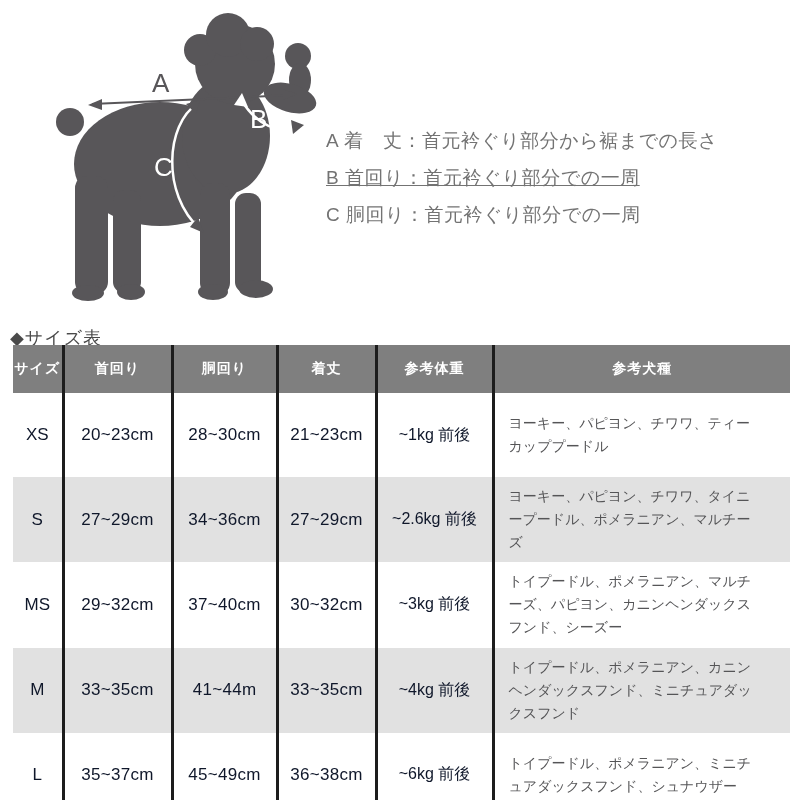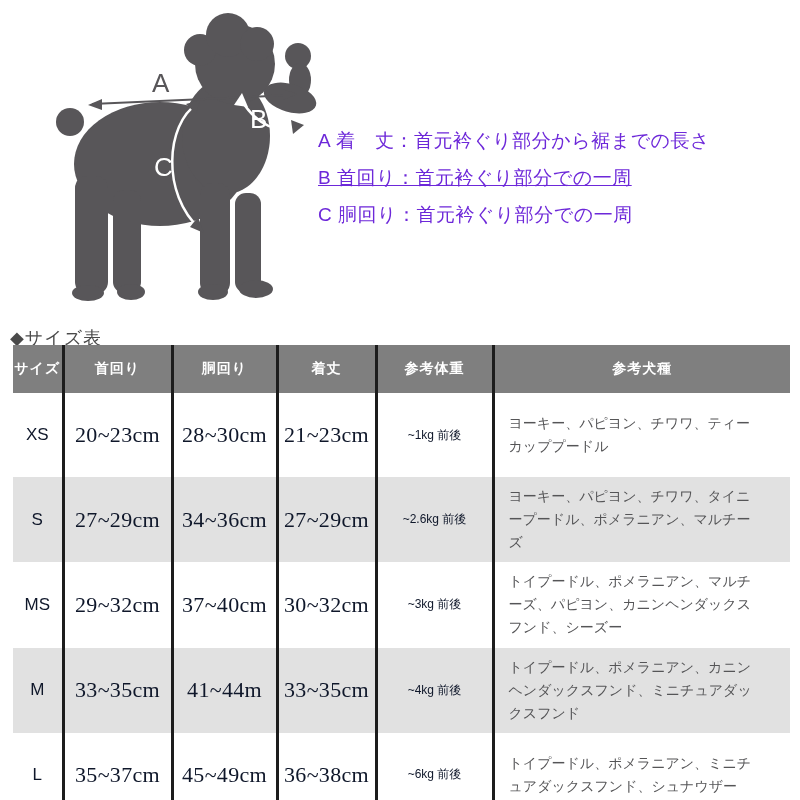--- a/index.html
+++ b/index.html
@@ -2,38 +2,38 @@
 <html><head>
 <meta charset="utf-8">
 <style>
   html,body{margin:0;padding:0;background:#ffffff;width:800px;height:800px;overflow:hidden;
     font-family:"Liberation Sans","DejaVu Sans",sans-serif;}
   .stage{position:relative;width:800px;height:800px;background:#fff;}
 
   
   .dog-svg{position:absolute;left:50px;top:8px;width:280px;height:302px;}
   .legend{position:absolute;left:318px;top:0;width:470px;}
-  .legend-line{position:absolute;left:0;white-space:nowrap;color:#6d28d9;font-size:19px;letter-spacing:.5px;}
+  .legend-line{position:absolute;left:8px;white-space:nowrap;color:#737373;font-size:19px;letter-spacing:.5px;}
   .legend-line.l1{top:128px;}
   .legend-line.l2{top:165px;text-decoration:underline;}
   .legend-line.l3{top:202px;}
 
   
   .section-title{position:absolute;left:10px;top:326px;font-size:18px;color:#4a4a4a;letter-spacing:1px;}
 
   
   .size-table{position:absolute;left:13px;top:345px;width:777px;border-collapse:collapse;table-layout:fixed;}
   .size-table th{background:#7f7f7f;color:#ffffff;font-weight:bold;font-size:14px;height:48px;
     text-align:center;letter-spacing:1px;padding:0;}
   .size-table td{height:68px;padding:0;color:#0f172a;text-align:center;vertical-align:middle;}
   .size-table th:not(:last-child), .size-table td:not(:last-child){border-right:3px solid #1c1c1c;}
   .size-table tbody tr:nth-child(even) td{background:#e1e1e1;}
   td.c-size{font-size:17px;}
-  td.c-measure{font-size:22px;letter-spacing:.3px;font-family:Liberation Serif, serif;}
-  td.c-weight{font-size:12px;}
+  td.c-measure{font-size:17px;letter-spacing:.3px;}
+  td.c-weight{font-size:16px;}
   td.c-breeds{font-size:14px;text-align:left;padding:8px 32px 8px 14px;line-height:1.65;color:#555557;}
 </style>
 </head>
 <body>
 
 <div class="stage">
 
   <svg class="dog-svg" viewBox="0 0 280 302" xmlns="http://www.w3.org/2000/svg">
     <g fill="#585659" stroke="none">
 

